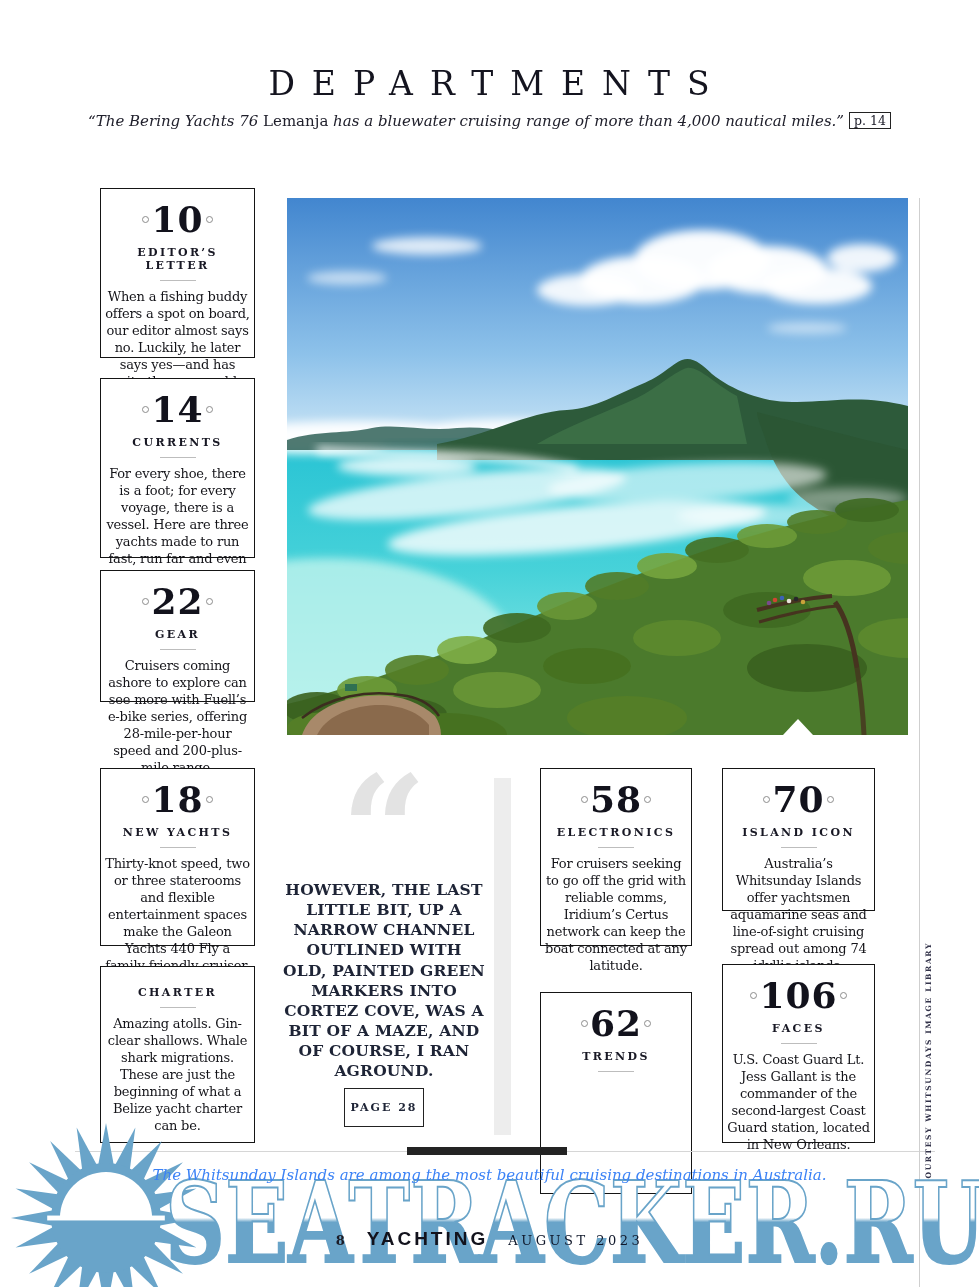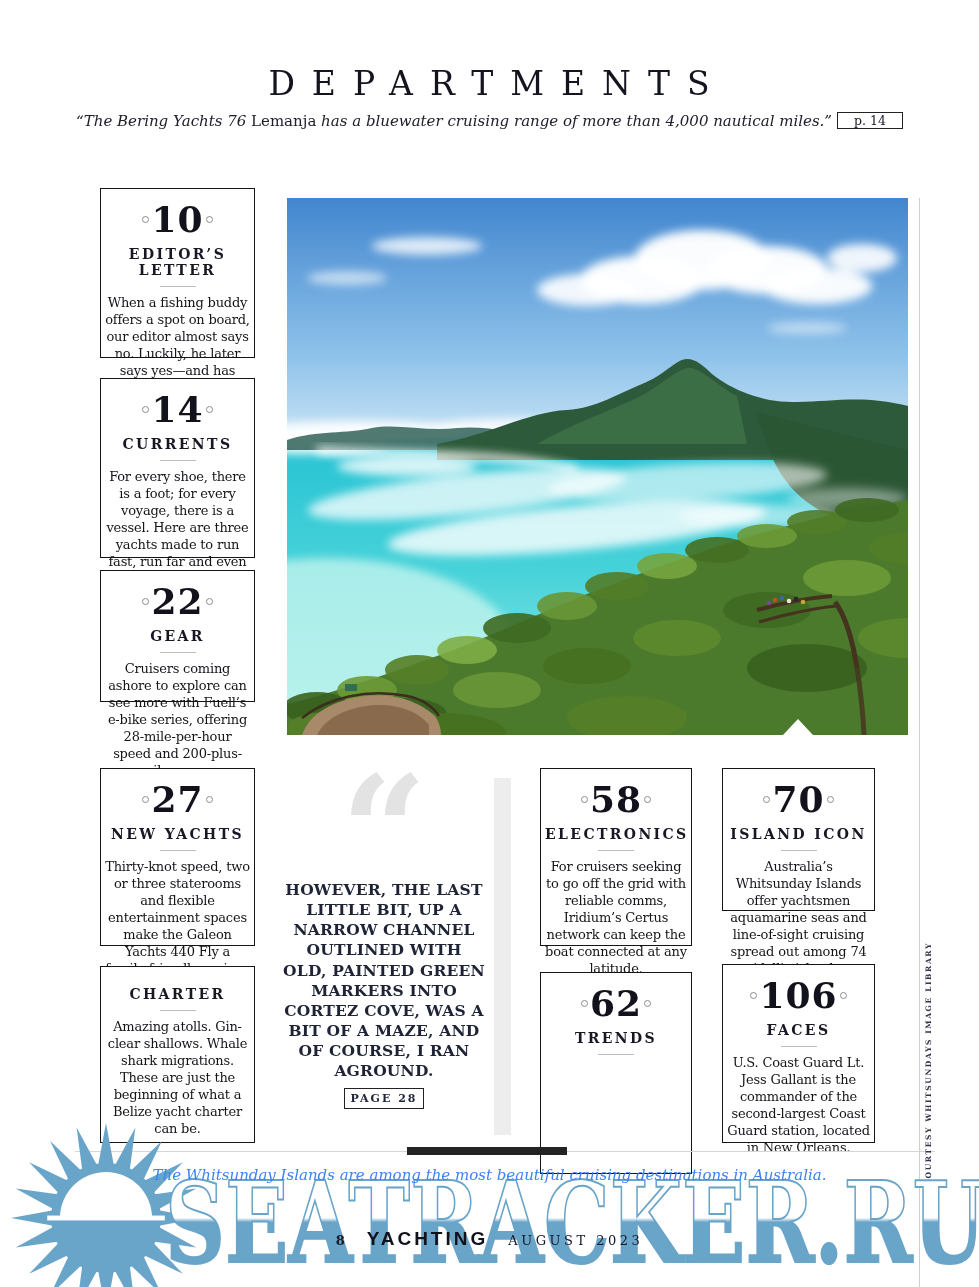--- a/index.html
+++ b/index.html
@@ -5,40 +5,40 @@
   html,body{margin:0;padding:0;background:#ffffff;}
   #page{position:relative;width:979px;height:1287px;background:#ffffff;overflow:hidden;
         font-family:"DejaVu Serif","Liberation Serif",serif;color:#18181f;}
   .abs{position:absolute;}
 
   
   .masthead{left:0;top:64px;width:979px;text-align:center;font-size:33px;letter-spacing:17px;
             margin-left:8px;color:#14141f;font-weight:500;}
   .deck{left:0;top:112px;width:979px;text-align:center;font-size:15px;color:#20202c;}
   .deck .it{font-style:italic;}
-  .pageref-box{display:inline-block;border:1px solid #222;padding:0 16px;font-size:12.5px;
+  .pageref-box{display:inline-block;border:1px solid #222;padding:0 4px;font-size:12.5px;
                font-style:normal;margin-left:5px;vertical-align:1px;}
 
   
   .dept{border:1.4px solid #151515;background:#fff;text-align:center;padding:10px 4px 0 4px;
         box-sizing:border-box;}
   .dept-left{left:100px;width:155px;}
   .num-row{display:flex;align-items:center;justify-content:center;gap:2px;margin-top:2px;}
   .ring{width:5px;height:5px;border:1.2px solid #8d8d8d;border-radius:50%;display:inline-block;}
   .num{font-size:36px;font-weight:bold;color:#12121c;line-height:1;letter-spacing:1px;}
-  .dept-title{margin-top:9px;font-size:14px;font-weight:bold;letter-spacing:2.4px;color:#181824;}
+  .dept-title{margin-top:9px;font-size:11px;font-weight:bold;letter-spacing:2.4px;color:#181824;}
   .divider{width:36px;height:1px;background:#bdbdbd;margin:8px auto 7px auto;}
   .dept-body{font-size:13px;line-height:17px;color:#141419;letter-spacing:-0.2px;}
 
   
   .quote-col{left:283px;top:770px;width:202px;text-align:center;}
   .quote-mark{font-size:150px;line-height:0.8;color:#e3e3e3;font-weight:bold;height:102px;overflow:hidden;}
   .quote-text{margin-top:8px;font-size:15.5px;line-height:1.3;font-weight:bold;color:#1e2436;
               letter-spacing:0.2px;}
-  .quote-pageref{display:inline-block;border:1px solid #222;padding:3px 6px;margin-top:7px;
+  .quote-pageref{display:inline-block;border:1px solid #222;padding:12px 6px;margin-top:7px;
                  font-size:11px;font-weight:bold;letter-spacing:2px;color:#1e2436;}
   .quote-bar{left:494px;top:778px;width:17px;height:357px;background:#ededed;}
 
   
   .photo{left:287px;top:198px;width:621px;height:537px;}
 
   
   .h-rule{left:75px;top:1151px;width:860px;height:1px;background:#d6d6d6;}
   .h-rule-accent{left:407px;top:1147px;width:160px;height:8px;background:#232323;}
   .v-rule{left:919px;top:198px;width:1px;height:1089px;background:#cfcfcf;}
@@ -95,21 +95,21 @@
       <span class="ring"></span>
     </div>
     <div class="dept-title">GEAR</div>
     <div class="divider"></div>
     <div class="dept-body">Cruisers coming ashore to explore can see more with Fuell’s e-bike series, offering 28-mile-per-hour speed and 200-plus-mile range.</div>
   </div>
 
   <div class="abs dept dept-left" style="top:768px;height:178px">
     <div class="num-row">
       <span class="ring"></span>
-      <span class="num">27</span>
+      <span class="num">18</span>
       <span class="ring"></span>
     </div>
     <div class="dept-title">NEW YACHTS</div>
     <div class="divider"></div>
     <div class="dept-body">Thirty-knot speed, two or three staterooms and flexible entertainment spaces make the Galeon Yachts 440 Fly a family-friendly cruiser.</div>
   </div>
 
   <div class="abs dept dept-left" style="top:966px;height:177px">
     <div class="dept-title">CHARTER</div>
     <div class="divider"></div>
@@ -131,21 +131,21 @@
     <div class="num-row">
       <span class="ring"></span>
       <span class="num">70</span>
       <span class="ring"></span>
     </div>
     <div class="dept-title">ISLAND ICON</div>
     <div class="divider"></div>
     <div class="dept-body">Australia’s Whitsunday Islands offer yachtsmen aquamarine seas and line-of-sight cruising spread out among 74 idyllic islands.</div>
   </div>
 
-  <div class="abs dept" style="left:540px;top:972px;width:152px;height:202px">
+  <div class="abs dept" style="left:540px;top:992px;width:152px;height:202px">
     <div class="num-row">
       <span class="ring"></span>
       <span class="num">62</span>
       <span class="ring"></span>
     </div>
     <div class="dept-title">TRENDS</div>
     <div class="divider"></div>
   </div>
 
   <div class="abs dept" style="left:722px;top:964px;width:153px;height:179px">

